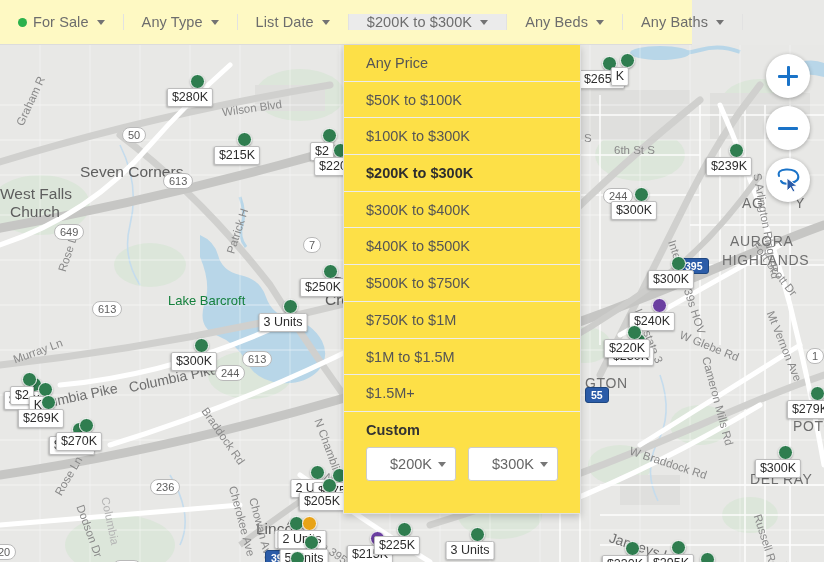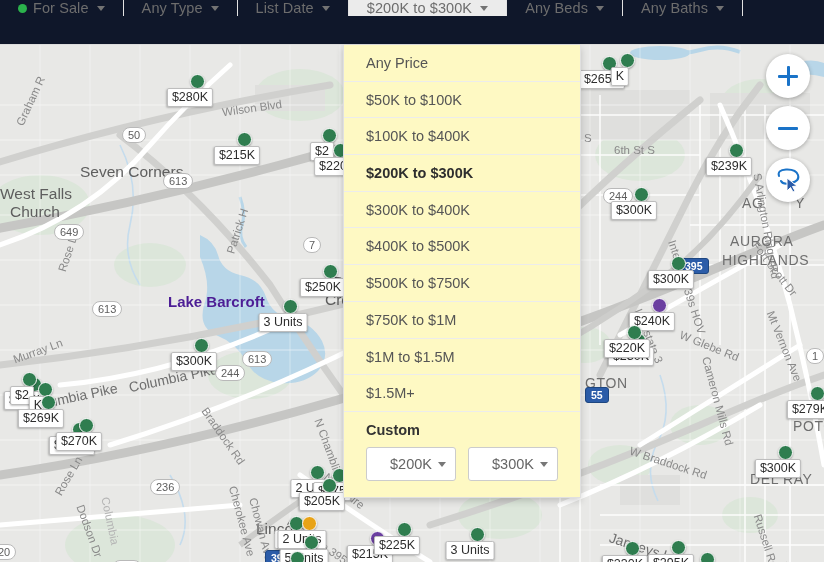--- a/index.html
+++ b/index.html
@@ -15,24 +15,24 @@
   #map {
     position: absolute; left: 0; top: 45px;
     width: 824px; height: 517px;
     background: #e8e8e6;
     overflow: hidden;
   }
   .mapsvg { position:absolute; left:0; top:0; width:824px; height:517px; }
 
   
   #filterbar {
-    position: absolute; left: 0; top: 0; width: 824px; height: 45px;
-    background: #0f172a;
+    position: absolute; left: 0; top: 0; width: 692px; height: 45px;
+    background: #fef9c3;
     border-bottom: 1px solid #dcdcdc;
-    display: flex; align-items: flex-start;
+    display: flex; align-items: center;
     z-index: 40;
   }
   .fbtn {
     display: flex; align-items: center; justify-content: center;
     gap: 6px;
     padding: 0 18px;
     font-size: 14.5px; color: #6d6d6d;
     border-right: 1px solid #e2e2e2;
     cursor: pointer; white-space: nowrap;
     background: transparent;
@@ -48,38 +48,38 @@
   }
   .dot-green {
     width: 9px; height: 9px; border-radius: 50%;
     background: #2bb24c; display: inline-block;
   }
 
   
   #price-dropdown {
     position: absolute; left: 343px; top: 45px;
     width: 238px;
-    background: #fef9c3;
+    background: #fde047;
     border: 1px solid #e0e0e0;
     border-top: none;
     box-shadow: 0 3px 7px rgba(0,0,0,0.18);
     z-index: 50;
     padding-bottom: 0;
   }
   .dd-item {
     height: 36.7px; line-height: 36.7px;
     padding-left: 22px;
     font-size: 14.5px; color: #555;
     border-bottom: 1px solid #ececec;
     cursor: pointer;
     white-space: nowrap;
   }
   .dd-item.selected { font-weight: bold; color: #2e2e2e; }
   .dd-custom {
-    padding: 10px 22px 16px 22px;
+    padding: 10px 22px 32px 22px;
   }
   .dd-custom-title {
     font-size: 14.5px; font-weight: bold; color: #333;
     margin-bottom: 9px;
   }
   .dd-selects { display: flex; gap: 12px; }
   .dd-select {
     width: 92px; height: 34px;
     border: 1px solid #ccc; border-radius: 3px;
     background: #fff;
@@ -137,21 +137,21 @@
 
   
   .mlabel {
     position: absolute; z-index: 5;
     color: #6b6b6b; white-space: nowrap;
     pointer-events: none;
   }
   .mlabel.place { font-size: 15.5px; color: #5e5e5e; }
   .mlabel.neigh { font-size: 14px; color: #6f6f6f; letter-spacing: .6px; }
   .mlabel.road { font-size: 11.5px; color: #8a8a8a; }
-  .mlabel.water { font-size: 15px; color: #4c1d95; font-weight: bold; }
+  .mlabel.water { font-size: 13px; color: #15803d; }
 
   .shield {
     position: absolute; z-index: 6;
     background: #fff; border: 1.3px solid #b9b9b9;
     border-radius: 9px;
     font-size: 11px; color: #5e5e5e;
     padding: 1px 5px;
     line-height: 12px;
   }
   .shield.i {
@@ -500,21 +500,21 @@
     <div class="fbtn">
       <span>Any Baths</span>
       <span class="caret"></span>
     </div>
   </div>
 
   <div id="price-dropdown">
     <div id="dd-list">
         <div class="dd-item">Any Price</div>
         <div class="dd-item">$50K to $100K</div>
-        <div class="dd-item">$100K to $400K</div>
+        <div class="dd-item">$100K to $300K</div>
         <div class="dd-item selected">$200K to $300K</div>
         <div class="dd-item">$300K to $400K</div>
         <div class="dd-item">$400K to $500K</div>
         <div class="dd-item">$500K to $750K</div>
         <div class="dd-item">$750K to $1M</div>
         <div class="dd-item">$1M to $1.5M</div>
         <div class="dd-item">$1.5M+</div>
       </div>
     <div class="dd-custom">
       <div class="dd-custom-title">Custom</div>

